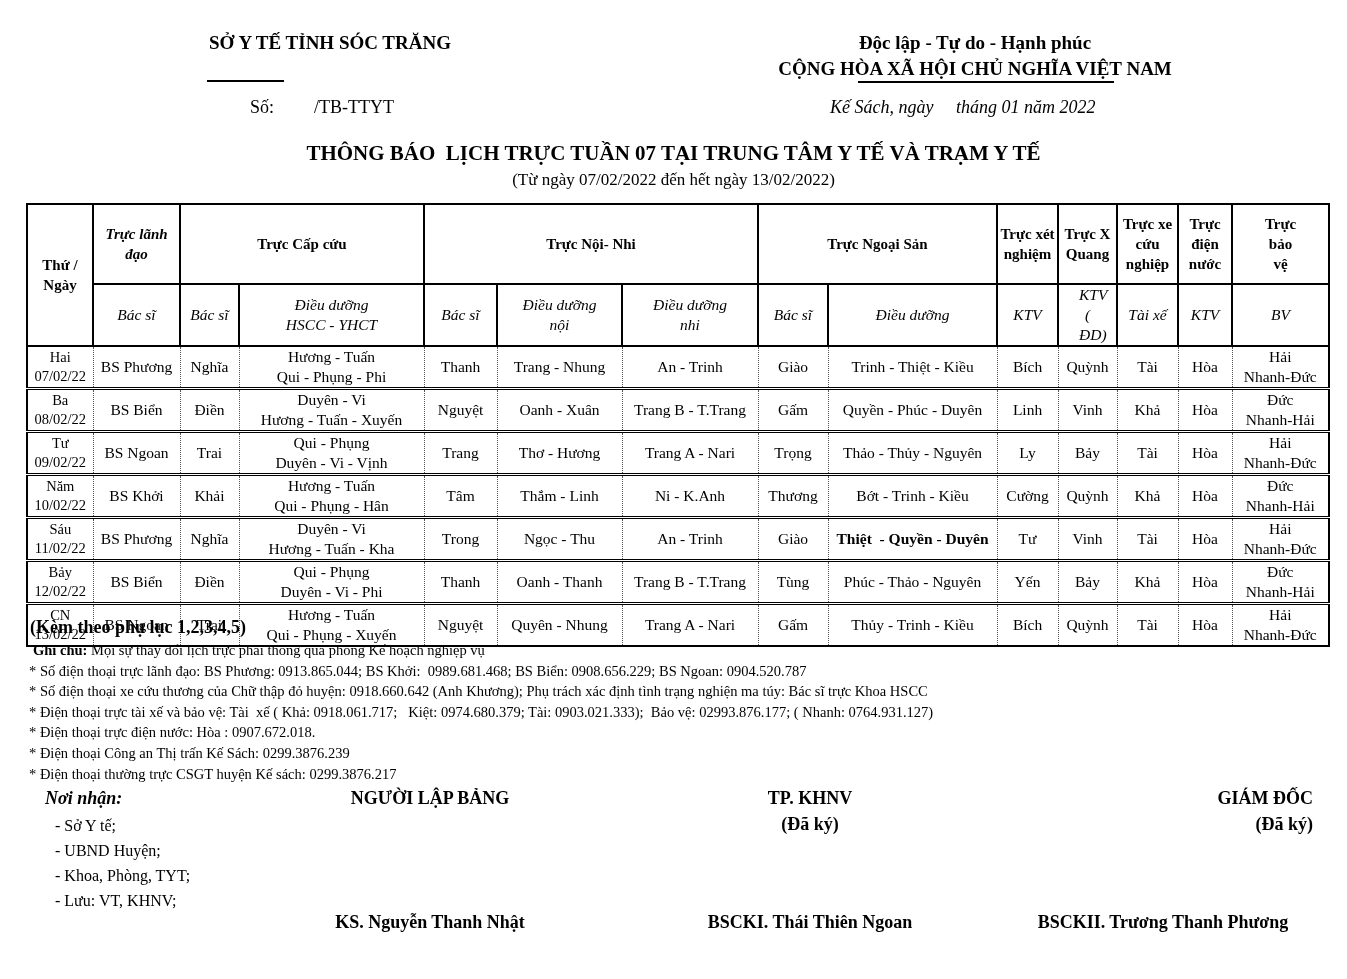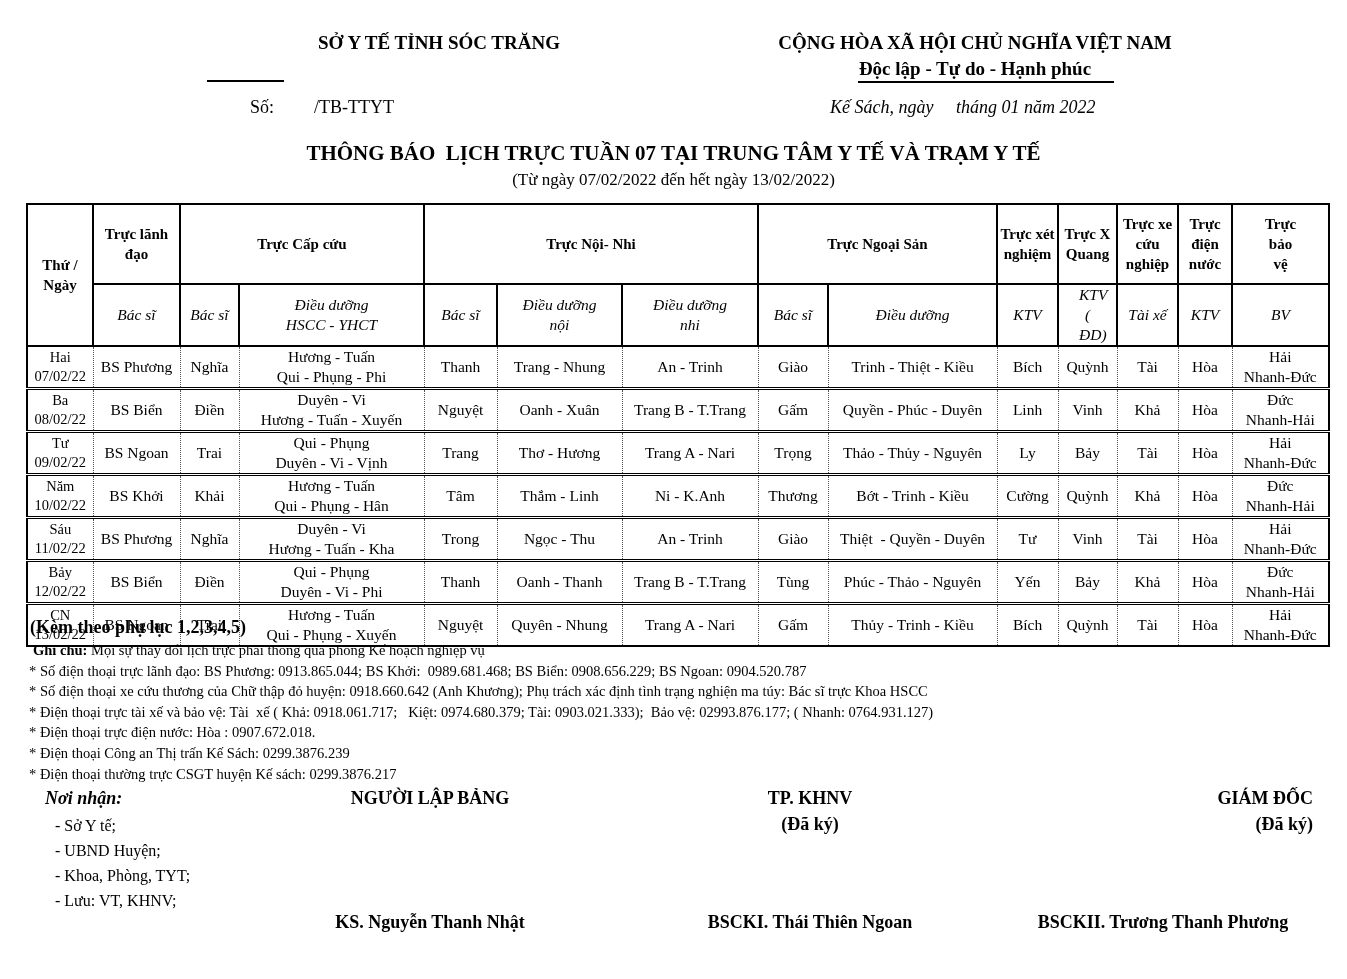--- a/index.html
+++ b/index.html
@@ -1,21 +1,21 @@
 <!DOCTYPE html>
 <html><head>
 <meta charset="utf-8">
 <style>
   html, body { margin:0; padding:0; background:#fff; }
   body { width:1347px; height:979px; position:relative; overflow:hidden;
          font-family:"Liberation Serif", "DejaVu Serif", serif; color:#000; }
   .abs { position:absolute; }
   .bold { font-weight:bold; }
 
-  .hdr-left { left:100px; top:30px; width:460px; text-align:right; font-weight:bold; font-size:19px; line-height:26px; }
+  .hdr-left { left:100px; top:30px; width:460px; text-align:center; font-weight:bold; font-size:19px; line-height:26px; }
   .hdr-right { left:700px; top:30px; width:550px; text-align:center; font-weight:bold; font-size:19px; line-height:26px; }
   .underline-bar { height:2px; background:#000; position:absolute; }
 
   .so-line { left:250px; top:97px; font-size:18px; }
   .date-line { left:830px; top:97px; font-size:18px; font-style:italic; }
 
   .title { left:0; width:1347px; top:141px; text-align:center; font-weight:bold; font-size:21px; }
   .subtitle { left:0; width:1347px; top:170px; text-align:center; font-size:17px; }
 
   table.sched { position:absolute; left:26px; top:203px; border-collapse:collapse; table-layout:fixed; width:1302px; }
@@ -38,22 +38,22 @@
 </style>
 </head>
 <body>
 
 <div class="abs hdr-left">
   <div>SỞ Y TẾ TỈNH SÓC TRĂNG</div>
 </div>
 <div class="underline-bar" style="left:207px; top:80px; width:77px;"></div>
 
 <div class="abs hdr-right">
+  <div>Độc lập - Tự do - Hạnh phúc</div>
   <div>CỘNG HÒA XÃ HỘI CHỦ NGHĨA VIỆT NAM</div>
-  <div>Độc lập - Tự do - Hạnh phúc</div>
 </div>
 <div class="underline-bar" style="left:858px; top:81px; width:256px;"></div>
 
 <div class="abs so-line">
   <span>Số:</span><span style="display:inline-block;width:40px;"></span><span>/TB-TTYT</span>
 </div>
 <div class="abs date-line" style="white-space:pre;">Kế Sách, ngày     tháng 01 năm 2022</div>
 
 <div class="abs title" style="white-space:pre;">THÔNG BÁO  LỊCH TRỰC TUẦN 07 TẠI TRUNG TÂM Y TẾ VÀ TRẠM Y TẾ</div>
 <div class="abs subtitle">(Từ ngày 07/02/2022 đến hết ngày 13/02/2022)</div>
@@ -71,21 +71,21 @@
     <col style="width:169px">
       <col style="width:61px">
       <col style="width:59px">
       <col style="width:61px">
     <col style="width:54px">
       <col style="width:97px">
   </colgroup>
   <thead>
     <tr style="height:80px;">
       <th rowspan="2" style="padding:0 6px;">Thứ / Ngày</th>
-      <th style="padding:0 0;">Trực lãnh đạo</th>
+      <th style="padding:0 0;font-style:italic;">Trực lãnh đạo</th>
       <th colspan="2">Trực Cấp cứu</th>
       <th colspan="3">Trực Nội- Nhi</th>
       <th colspan="2">Trực Ngoại Sản</th>
       <th>Trực xét nghiệm</th>
       <th style="padding:12px 4px;border-radius:29px;">Trực X Quang</th>
       <th>Trực xe cứu nghiệp</th>
       <th style="padding:0 6px;">Trực điện nước</th>
       <th style="padding:8px 30px;">Trực bảo vệ</th>
     </tr>
     <tr style="height:40px;">
@@ -214,21 +214,21 @@
       <td>BS Phương</td>
       <td>Nghĩa</td>
       <td class="two">
           <div>Duyên - Vi</div>
           <div>Hương - Tuấn - Kha</div>
         </td>
       <td>Trong</td>
       <td>Ngọc - Thu</td>
       <td>An - Trinh</td>
       <td>Giào</td>
-      <td style="white-space:pre;">Thiệt  - Quyền - Duyên</td>
+      <td style="white-space:pre;font-weight:bold;">Thiệt  - Quyền - Duyên</td>
       <td>Tư</td>
       <td>Vinh</td>
       <td>Tài</td>
       <td>Hòa</td>
       <td class="two">
           <div>Hải</div>
           <div>Nhanh-Đức</div>
         </td>
     </tr>
     <tr class="row">

